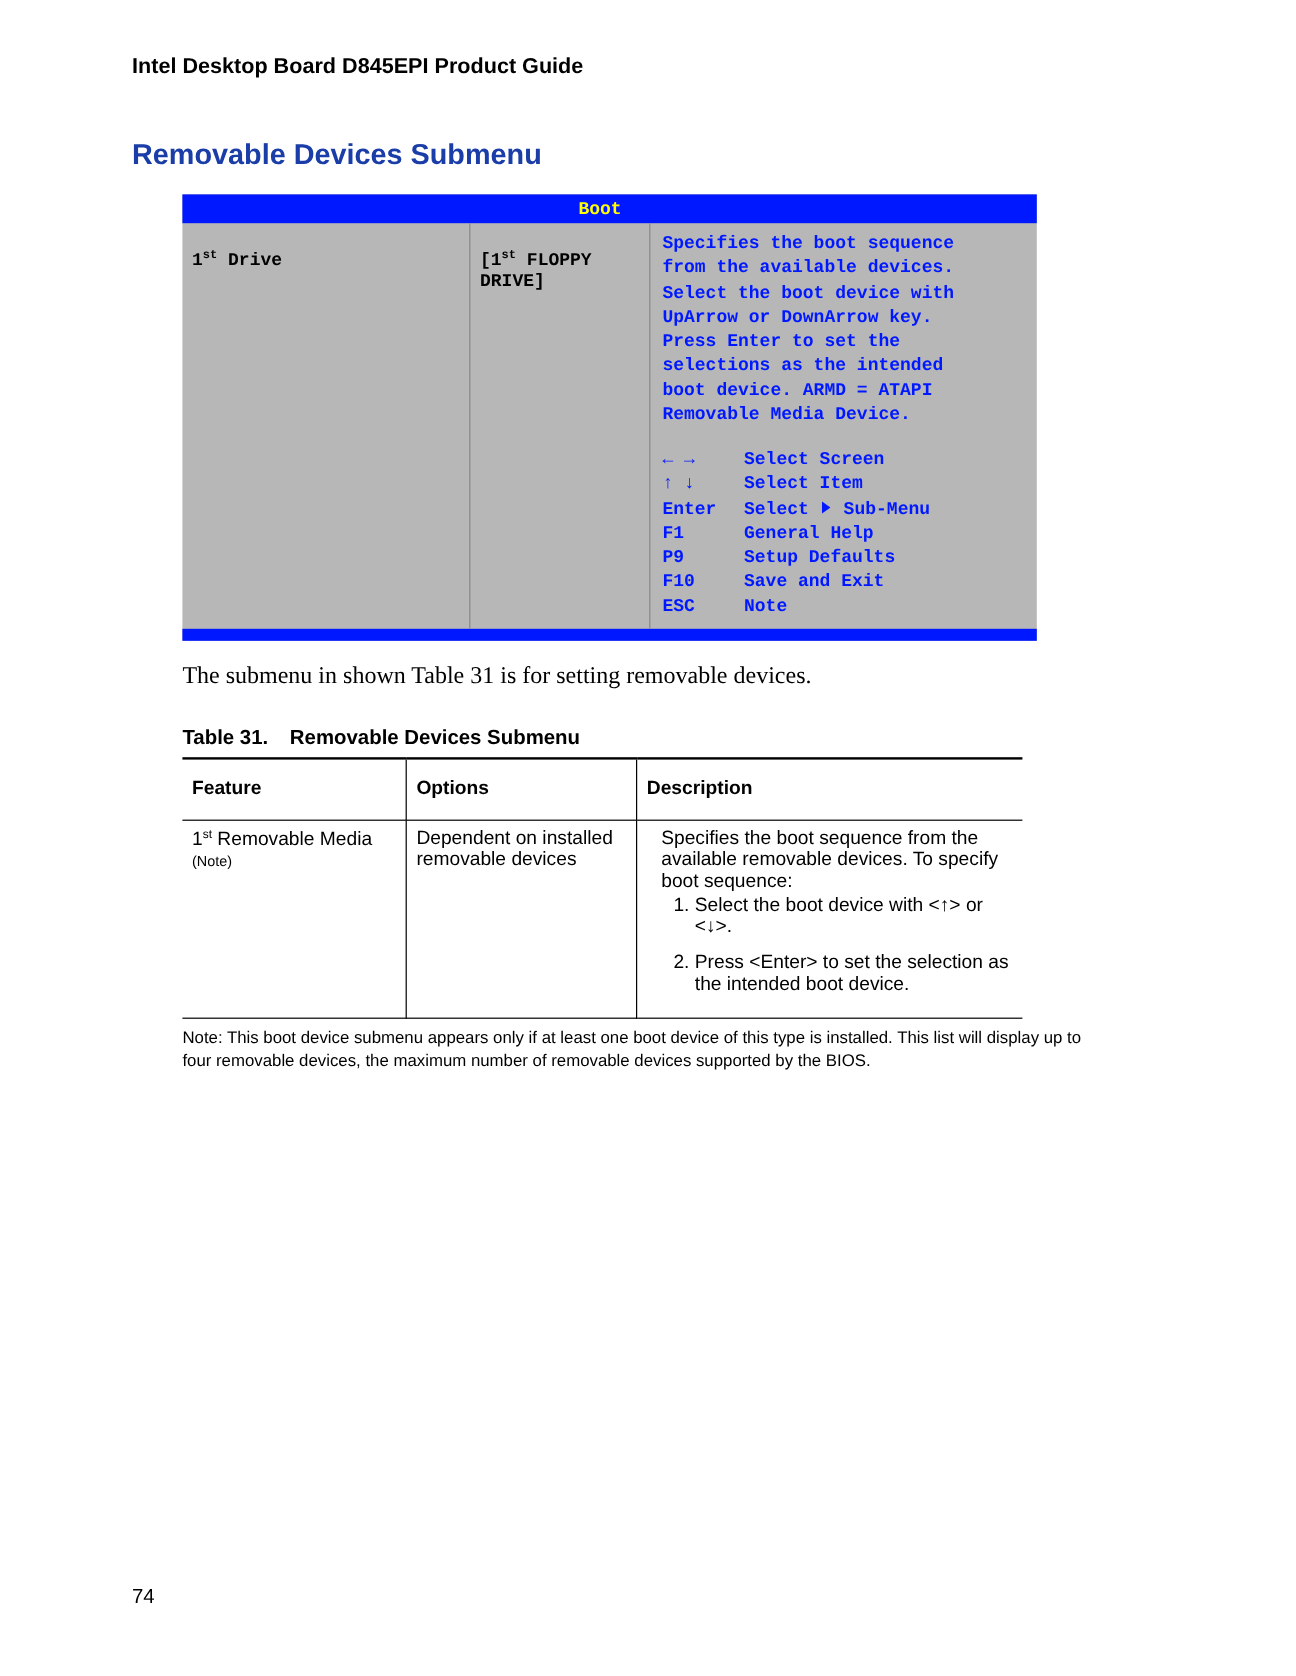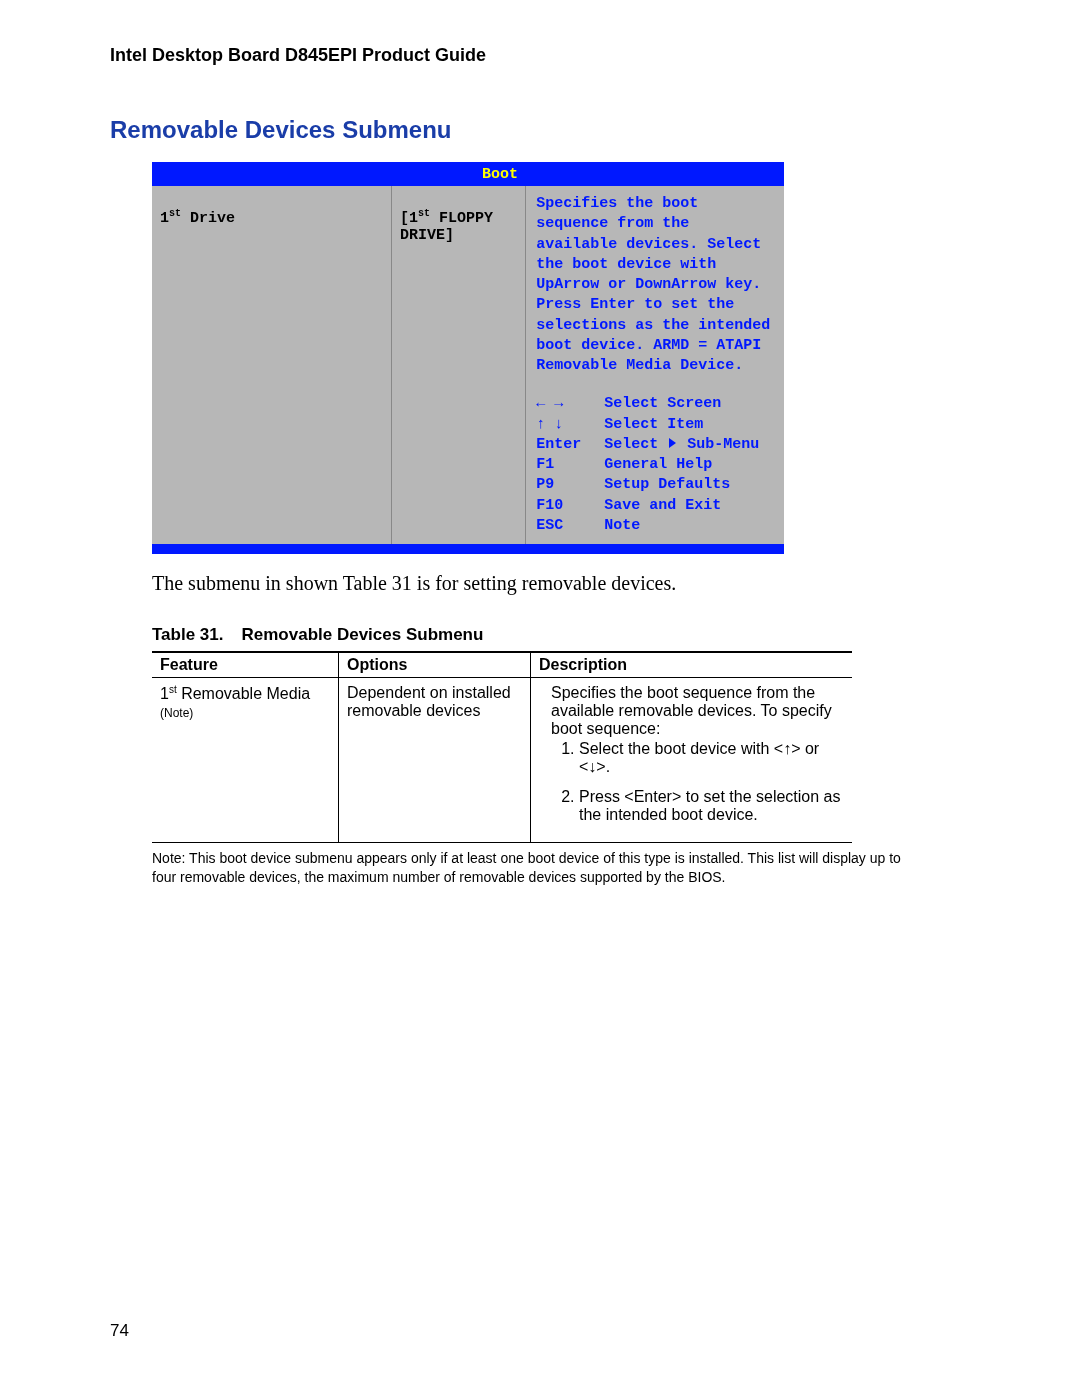--- a/index.html
+++ b/index.html
@@ -21,21 +21,21 @@
     margin-bottom: 50px;
   }
   .section-heading {
     color: #1a3da8;
     font-size: 24px;
     font-weight: bold;
     margin-bottom: 18px;
   }
   .bios-box {
     margin-left: 42px;
-    width: 632px;
+    width: 712px;
     background: #b7b7b7;
     font-family: "Courier New", monospace;
     font-size: 15px;
     font-weight: bold;
     position: relative;
   }
   .bios-titlebar {
     background: #0018ff;
     height: 24px;
     display: flex;
@@ -103,21 +103,21 @@
   table.feature-table {
     border-collapse: collapse;
     margin-left: 42px;
     width: 700px;
     font-size: 16px;
   }
   .feature-table th {
     text-align: left;
     border-top: 2px solid #000;
     border-bottom: 1px solid #000;
-    padding: 3px 8px;
+    padding: 16px 8px;
     border-right: 1px solid #000;
   }
   .feature-table th:last-child { border-right: none; }
   .feature-table td {
     vertical-align: top;
     padding: 6px 8px;
     border-right: 1px solid #000;
     border-bottom: 1px solid #000;
   }
   .feature-table td:last-child { border-right: none; padding-left: 20px; }

